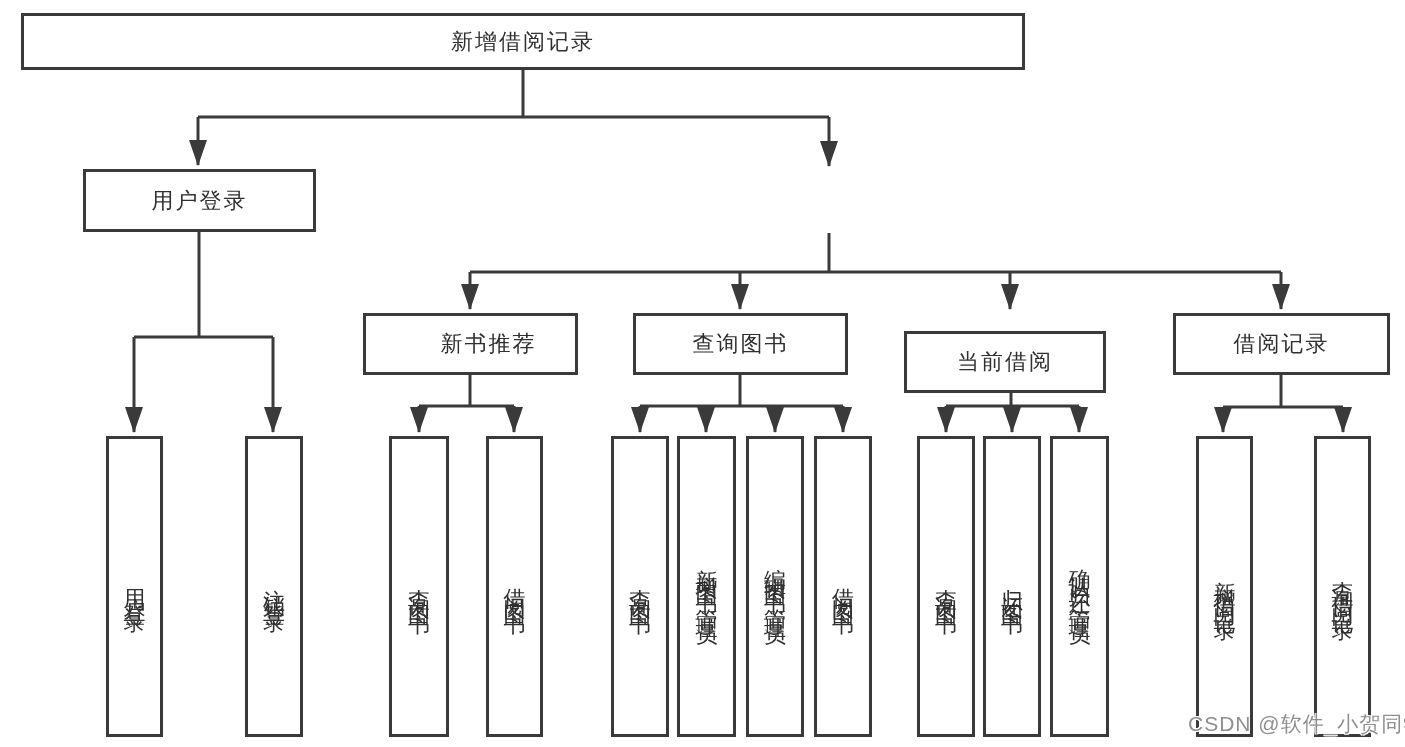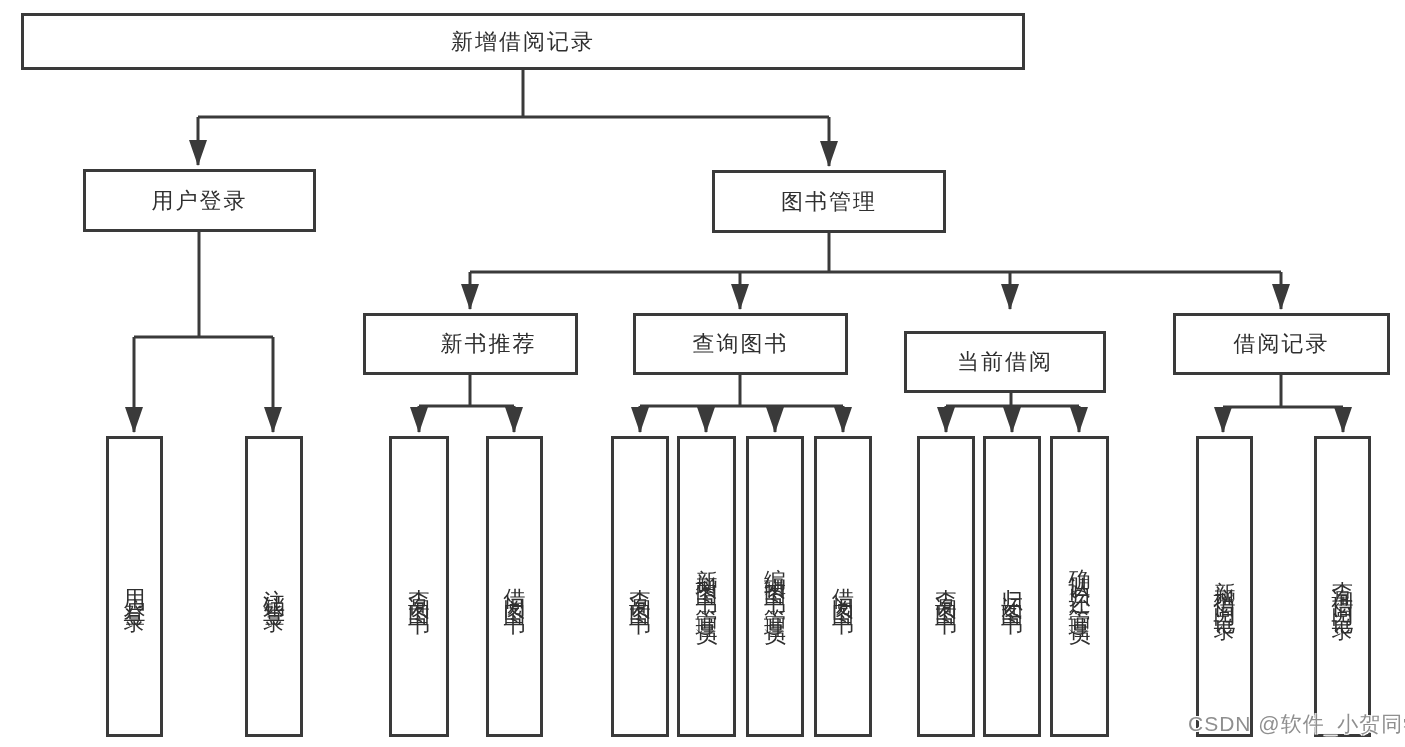--- a/index.html
+++ b/index.html
@@ -93,23 +93,20 @@
     </g>
   </svg>
 
   <div class="box hbox" style="left:21px;top:13px;width:1004px;height:57px;">
     <span>新增借阅记录</span>
   </div>
 
   <div class="box hbox" style="left:83px;top:169px;width:233px;height:63px;">
     <span>用户登录</span>
   </div>
-  <div class="box hbox" style="left:712px;top:170px;width:234px;height:63px;">
-    <span>图书管理</span>
-  </div>
 
   <div class="box hbox" style="left:363px;top:313px;width:215px;height:62px;padding-left:36px;">
     <span>新书推荐</span>
   </div>
   <div class="box hbox" style="left:633px;top:313px;width:215px;height:62px;">
     <span>查询图书</span>
   </div>
   <div class="box hbox" style="left:904px;top:331px;width:202px;height:62px;">
     <span>当前借阅</span>
   </div>

